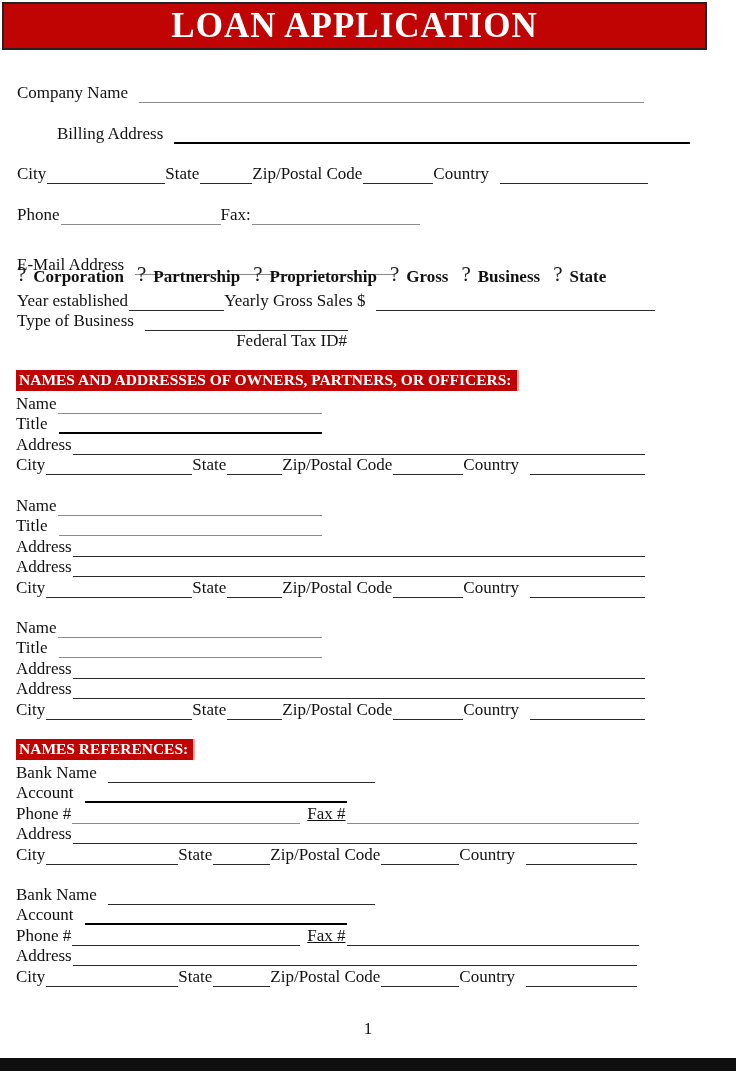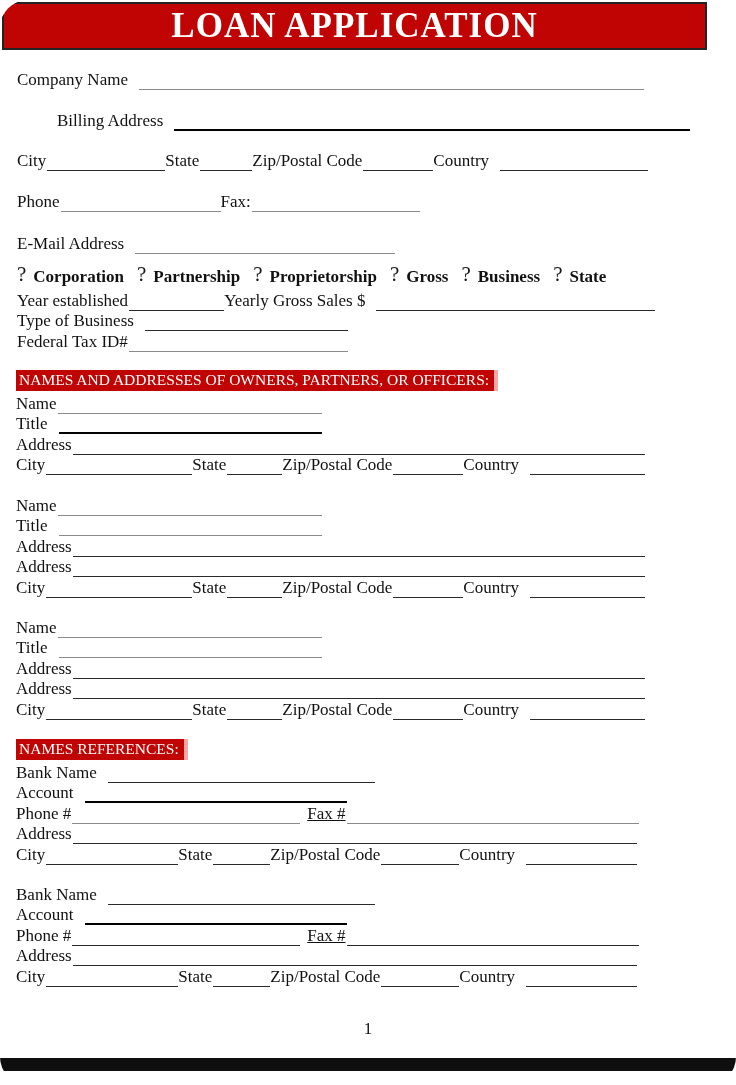--- a/index.html
+++ b/index.html
@@ -1,21 +1,20 @@
 <!DOCTYPE html>
 <html><head>
 <meta charset="utf-8">
 <style>
   * { margin:0; padding:0; box-sizing:border-box; }
   html,body { background:#ffffff; }
   .page {
     position:relative; width:736px; height:1085px; background:#ffffff;
     font-family:"Liberation Serif","DejaVu Serif",serif; color:#111;
     overflow:hidden;
-    border-radius:28px;
   }
   .titlebar {
     position:absolute; top:2px; left:2px; width:705px; height:48px;
     background:#c00404; border:2px solid #232323;
     display:flex; align-items:center; justify-content:center;
   }
   .titlebar h1 {
     color:#ffffff; font-size:35px; font-weight:bold; letter-spacing:1px;
     font-family:"Liberation Serif","DejaVu Serif",serif;
   }
@@ -23,62 +22,62 @@
   .row { display:flex; align-items:flex-end; height:20px; font-size:17px; white-space:nowrap; }
   .frow { height:20.5px; }
   .lbl { padding-right:4px; }
   .lbl.tight { padding-right:1px; }
   .line { display:inline-block; height:15px; border-bottom:1.5px solid #2a2a2a; }
   .line.gray { border-bottom-color:#8a8a8a; }
   .line.thick { border-bottom:2px solid #000; }
   .line.fl { flex:1 1 auto; }
   .gap { margin-left:7px;text-decoration:underline; }
   .heading {
-    display:inline-block; background:#c00404; color:#fff; font-weight:normal;
+    display:inline-block; background:#c00404; color:#fff; font-weight:bold;
     font-size:15.5px; padding:1px 5px 3px 3px; line-height:17px;
-    border-right:4px solid #fca5a5;
+    border-right:2px solid #fca5a5;
   }
   .qmark {
     font-size:21px; line-height:20px; position:relative; top:-3px;
     margin-right:7px; color:#1a1a1a;
   }
   .optlabel { margin-right:13px;font-weight:bold; }
   .cbrow { display:flex; align-items:flex-end; height:26px; font-size:17px; }
   .pageno { position:absolute; top:1019px; left:0; width:736px; text-align:center; font-size:17px; }
   .footerbar { position:absolute; top:1058px; left:0; width:736px; height:13px; background:#0f0f0f; }
 </style>
 </head>
 <body>
 
 <div class="page">
 
   <div class="titlebar">
     <h1>LOAN APPLICATION</h1>
   </div>
 
-  <div class="sec" style="top:67px; width:646px;">
+  <div class="sec" style="top:80px; width:646px;">
     <div class="row" style="width:627px; margin-top:3px; margin-bottom:20.5px;">
       <span class="lbl">Company Name</span>
       <span class="line gray fl gap"></span>
     </div>
     <div class="row" style="width:633px; margin-bottom:20.5px;margin-left:40px;">
       <span class="lbl">Billing Address</span>
       <span class="line thick fl gap"></span>
     </div>
     <div class="row" style="width:631px; margin-bottom:20.5px;">
       <span class="lbl tight">City</span>
       <span class="line" style="width:118px;"></span>
       <span class="lbl tight">State</span>
       <span class="line" style="width:52px;"></span>
       <span class="lbl tight">Zip/Postal Code</span>
       <span class="line" style="width:70px;"></span>
       <span class="lbl">Country</span>
       <span class="line fl gap"></span>
     </div>
-    <div class="row" style="width:403px; margin-bottom:22px;">
+    <div class="row" style="width:403px; margin-bottom:30px;">
       <span class="lbl tight">Phone</span>
       <span class="line gray" style="width:160px;"></span>
       <span class="lbl tight">Fax:</span>
       <span class="line gray fl"></span>
     </div>
     <div class="row" style="width:378px;align-items:flex-end;">
       <span class="lbl">E-Mail Address</span>
       <span class="line gray fl gap"></span>
     </div>
   </div>
@@ -101,21 +100,21 @@
     <div class="row frow" style="width:638px;">
       <span class="lbl tight">Year established</span>
       <span class="line" style="width:95px;"></span>
       <span class="lbl">Yearly Gross Sales $</span>
       <span class="line fl gap"></span>
     </div>
     <div class="row frow" style="width:331px;">
       <span class="lbl">Type of Business</span>
       <span class="line fl gap"></span>
     </div>
-    <div class="row frow" style="width:331px;">
+    <div class="row frow" style="width:331px;flex-direction:column;">
       <span class="lbl tight">Federal Tax ID#</span>
       <span class="line gray fl"></span>
     </div>
   </div>
 
   <div class="sec" style="top:370px; left:16px; width:648px;">
     <div style="margin-bottom:2px;">
       <span class="heading">NAMES AND ADDRESSES OF OWNERS, PARTNERS, OR OFFICERS:</span>
     </div>
 

